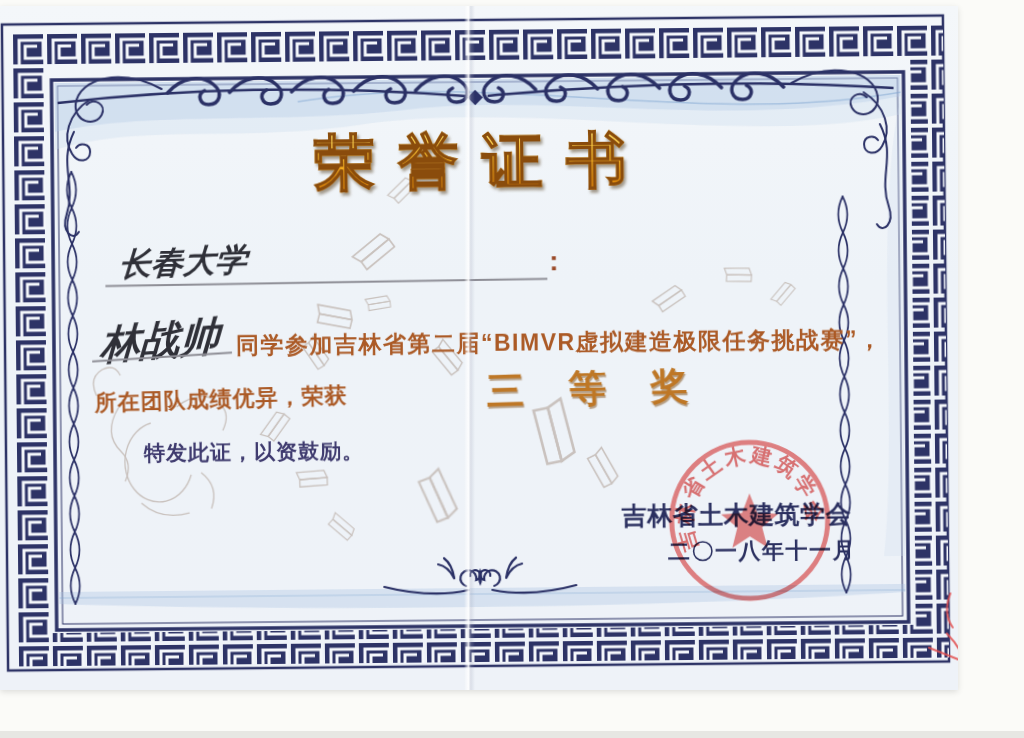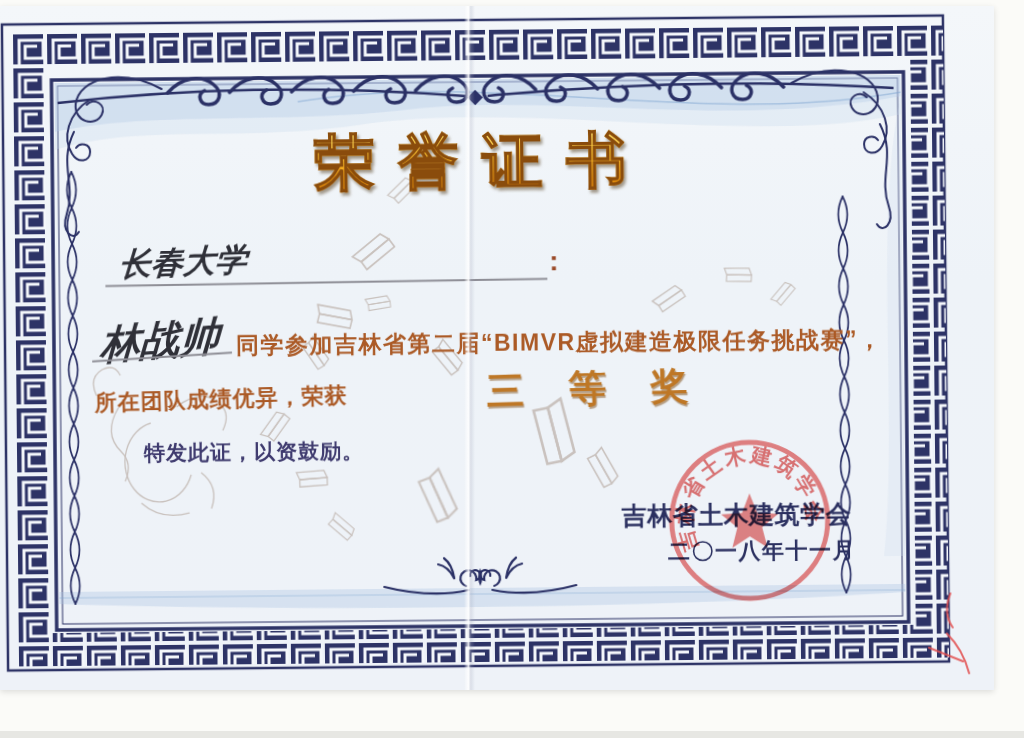--- a/index.html
+++ b/index.html
@@ -6,21 +6,20 @@
   body{
     width:1024px;height:738px;position:relative;overflow:hidden;
     background:#fbfbf8;
     font-family:"Liberation Sans","DejaVu Sans",sans-serif;
   }
   .paper{
     position:absolute;left:0;top:6px;width:958px;height:684px;
     background:linear-gradient(180deg,#f4f7fa 0%,#eef3f8 40%,#eef2f8 100%);
     box-shadow:0 2px 6px rgba(0,0,0,.12);
     overflow:hidden;
-    padding-left:36px;
   }
   .tilt{
     position:absolute;left:0;top:-6px;width:1024px;height:738px;
     transform:rotate(-0.55deg);transform-origin:478px 345px;
   }
   svg.decor{position:absolute;left:0;top:0;z-index:1;}
   .txt{position:absolute;z-index:2;white-space:nowrap;}
   .title{
     left:316px;top:122px;
     font-size:60px;font-weight:bold;letter-spacing:24px;

